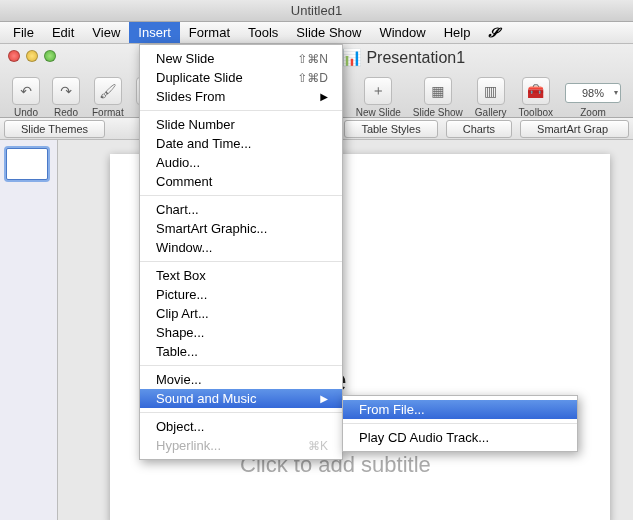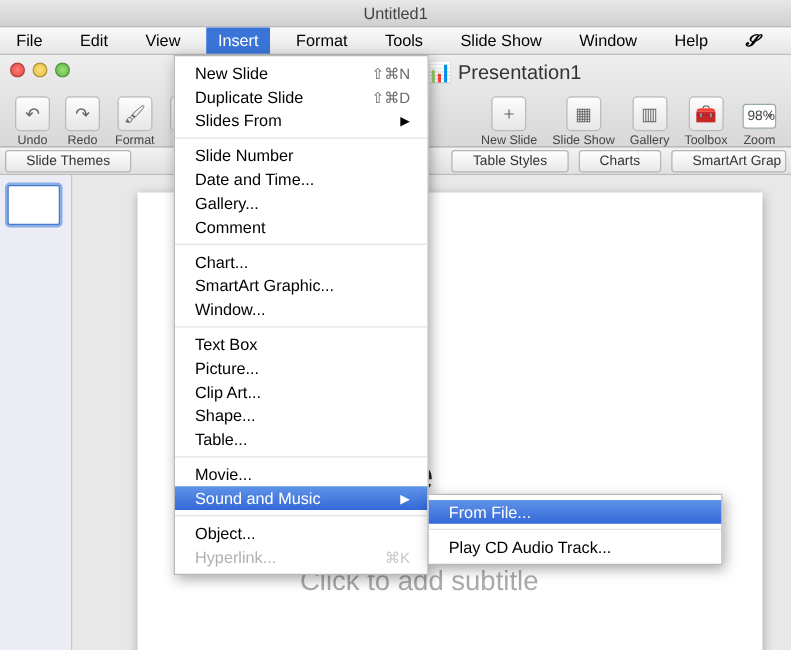--- a/index.html
+++ b/index.html
@@ -1,36 +1,36 @@
 <!DOCTYPE html>
 <html><head>
 <meta charset="utf-8">
 <style>
 * { margin: 0; padding: 0; box-sizing: border-box; font-family: "Lucida Grande", Arial, sans-serif; }
 body { background: #f4f4f4; width: 633px; height: 520px; overflow: hidden; position: relative; font-size: 13px; }
 
 .titlebar { height: 22px; background: linear-gradient(#e8e8e8,#cfcfcf); border-bottom: 1px solid #aaa; text-align: center; line-height: 22px; font-size: 13px; color: #444; }
 
-.menubar { height: 22px; background: linear-gradient(#fafafa,#e5e5e5); border-bottom: 1px solid #bbb; display: flex; align-items: stretch; padding-left: 4px; gap: 12px; }
+.menubar { height: 22px; background: linear-gradient(#fafafa,#e5e5e5); border-bottom: 1px solid #bbb; display: flex; align-items: stretch; padding-left: 4px; }
 .menubar .mitem { padding: 0 9px; line-height: 22px; font-size: 13px; cursor: default; }
 .menubar .mitem.active { background: #3a74d8; color: #fff; }
 .menubar .script { font-family: Georgia, serif; font-style: italic; font-weight: bold; }
 
 .toolbar-area { height: 74px; background: linear-gradient(#eeeeee,#d8d8d8); border-bottom: 1px solid #aaa; position: relative; }
 .window-dots { position: absolute; left: 8px; top: 6px; display: flex; gap: 6px; }
 .dot { width: 12px; height: 12px; border-radius: 50%; border: 1px solid rgba(0,0,0,0.25); }
 .dot.r { background: radial-gradient(#ff7f7a,#e0443e); }
 .dot.y { background: radial-gradient(#ffe27a,#e0b73e); }
 .dot.g { background: radial-gradient(#9fe27a,#57b53e); }
 .doc-tab { position: absolute; left: 332px; top: 2px; padding: 2px 10px; font-size: 16px; color: #333; }
 .toolbar { position: absolute; left: 0; right: 0; top: 26px; height: 48px; display: flex; align-items: flex-end; padding: 0 6px; }
 .tbtn { display: flex; flex-direction: column; align-items: center; font-size: 10px; color: #444; padding: 0 6px; cursor: default; }
 .tbtn .ticon { width: 28px; height: 28px; border: 1px solid #bbb; border-radius: 4px; background: linear-gradient(#fdfdfd,#e6e6e6); margin-bottom: 2px; display: flex; align-items: center; justify-content: center; font-size: 14px; color: #666; }
 .tspacer { flex: 1; }
-.zoomfield { width: 27px; height: 20px; border: 1px solid #9aa; background: #fff; font-size: 11px; text-align: right; line-height: 18px; border-radius: 3px; margin-bottom: 4px; position: relative; }
+.zoomfield { width: 56px; height: 20px; border: 1px solid #9aa; background: #fff; font-size: 11px; text-align: center; line-height: 18px; border-radius: 3px; margin-bottom: 4px; position: relative; }
 .zoomfield::after { content: "▾"; position: absolute; right: 2px; font-size: 8px; color: #666; }
 
 .secondbar { height: 22px; background: linear-gradient(#f3f3f3,#e0e0e0); border-bottom: 1px solid #bbb; display: flex; align-items: center; }
 .sbtn { border: 1px solid #b5b5b5; border-radius: 3px; background: linear-gradient(#fefefe,#e8e8e8); height: 18px; padding: 0 16px; margin: 0 4px; font-size: 11px; line-height: 16px; color: #333; cursor: default; box-shadow: 0 1px 0 #fff inset; }
 
 .workspace { position: absolute; top: 140px; bottom: 0; left: 0; right: 0; display: flex; }
 .thumbs { width: 58px; background: #ececf4; border-right: 1px solid #bbb; padding: 8px 6px; }
 .thumb { width: 42px; height: 32px; background: #fff; border: 1px solid #4a79c8; box-shadow: 0 0 0 2px #88aee8; border-radius: 2px; }
 .canvas-area { flex: 1; background: #e8e8e8; position: relative; overflow: hidden; }
 .slide { position: absolute; left: 52px; top: 14px; width: 500px; height: 370px; background: #fff; box-shadow: 0 2px 8px rgba(0,0,0,0.3); }
@@ -122,21 +122,21 @@
       <span>Zoom</span>
     </div>
   </div>
 </div>
 
 <div class="secondbar">
   <div class="sbtn">Slide Themes</div>
   <div style="flex:1"></div>
   <div class="sbtn">Table Styles</div>
   <div class="sbtn">Charts</div>
-  <div class="sbtn" style="padding-right:3px">SmartArt Grap</div>
+  <div class="sbtn" style="padding-right:20px">SmartArt Grap</div>
 </div>
 
 <div class="workspace">
   <div class="thumbs">
     <div class="thumb"></div>
   </div>
   <div class="canvas-area">
     <div class="slide">
       <div class="title-ph">lick to add title</div>
       <div class="sub-ph">Click to add subtitle</div>
@@ -153,21 +153,21 @@
       <span>Duplicate Slide</span>
       <span class="shortcut">⇧⌘D</span>
     </div>
   <div class="drow">
       <span>Slides From</span>
       <span class="subarrow">▶</span>
     </div>
   <div class="sep"></div>
   <div class="drow">Slide Number</div>
   <div class="drow">Date and Time...</div>
-  <div class="drow">Gallery...</div>
+  <div class="drow">Audio...</div>
   <div class="drow">Comment</div>
   <div class="sep"></div>
   <div class="drow">Chart...</div>
   <div class="drow">SmartArt Graphic...</div>
   <div class="drow">Window...</div>
   <div class="sep"></div>
   <div class="drow">Text Box</div>
   <div class="drow">Picture...</div>
   <div class="drow">Clip Art...</div>
   <div class="drow">Shape...</div>

